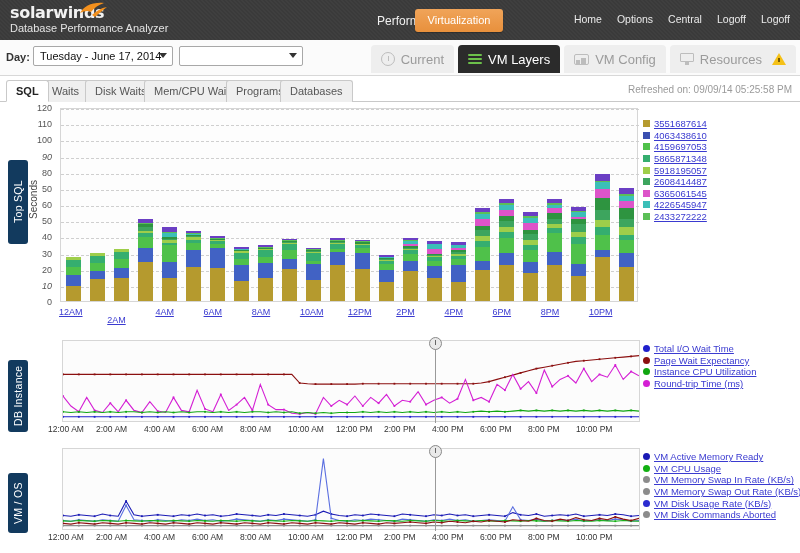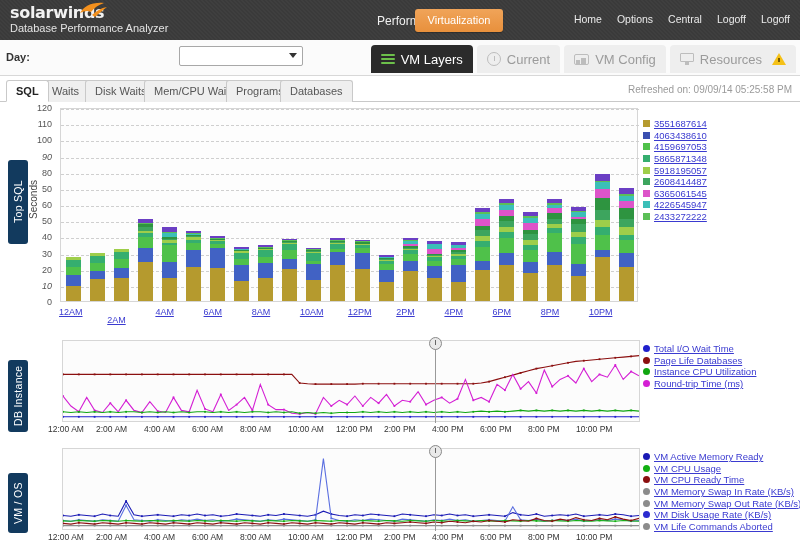--- a/index.html
+++ b/index.html
@@ -184,40 +184,44 @@
       <a>Options</a>
       <a>Central</a>
       <a>Logoff</a>
       <a>Logoff</a>
     </div>
   </div>
 
   <div class="daybar">
     <div class="day-label">Day:</div>
 
+    <div class="sel sel1">
+      <span>Tuesday - June 17, 2014</span>
+      <span class="arrow"></span>
+    </div>
 
     <div class="sel sel2">
       <span></span>
       <span class="arrow"></span>
     </div>
 
     <div class="vmtabs">
+      <div class="vmtab">
+        <span class="ico ico-clock">
+            <span class="h"></span>
+          </span>
+        <span>Current</span>
+      </div>
       <div class="vmtab active">
         <span class="ico ico-layers">
             <i></i>
             <i></i>
             <i></i>
           </span>
         <span>VM Layers</span>
-      </div>
-      <div class="vmtab">
-        <span class="ico ico-clock">
-            <span class="h"></span>
-          </span>
-        <span>Current</span>
       </div>
       <div class="vmtab">
         <span class="ico ico-config">
             <span class="m"></span>
             <span class="m2"></span>
           </span>
         <span>VM Config</span>
       </div>
       <div class="vmtab">
         <span class="ico ico-monitor">
@@ -782,21 +786,21 @@
         <div class="xtick2" style="left: 514px; top: 84px;">10:00 PM</div>
       </div>
   </div>
   <div class="legend" id="legend-db" style="left:643px; top:343px; width:155px;">
       <div class="row">
         <span class="dot" style="background: rgb(32, 32, 204);"></span>
         <a>Total I/O Wait Time</a>
       </div>
       <div class="row">
         <span class="dot" style="background: rgb(139, 15, 15);"></span>
-        <a>Page Life Databases</a>
+        <a>Page Wait Expectancy</a>
       </div>
       <div class="row">
         <span class="dot" style="background: rgb(17, 166, 17);"></span>
         <a>Instance CPU Utilization</a>
       </div>
       <div class="row">
         <span class="dot" style="background: rgb(212, 31, 212);"></span>
         <a>Round-trip Time (ms)</a>
       </div>
     </div>
@@ -1016,34 +1020,30 @@
   <div class="legend" id="legend-vm" style="left:643px; top:451px; width:155px;">
       <div class="row">
         <span class="dot" style="background: rgb(26, 26, 181);"></span>
         <a>VM Active Memory Ready</a>
       </div>
       <div class="row">
         <span class="dot" style="background: rgb(18, 176, 18);"></span>
         <a>VM CPU Usage</a>
       </div>
       <div class="row">
-        <span class="dot" style="background: rgb(139, 15, 15);"></span>
-        <a>VM CPU Ready Time</a>
-      </div>
-      <div class="row">
         <span class="dot" style="background: rgb(140, 140, 140);"></span>
         <a>VM Memory Swap In Rate (KB/s)</a>
       </div>
       <div class="row">
         <span class="dot" style="background: rgb(140, 140, 140);"></span>
         <a>VM Memory Swap Out Rate (KB/s)</a>
       </div>
       <div class="row">
         <span class="dot" style="background: rgb(43, 43, 208);"></span>
         <a>VM Disk Usage Rate (KB/s)</a>
       </div>
       <div class="row">
         <span class="dot" style="background: rgb(140, 140, 140);"></span>
-        <a>VM Life Commands Aborted</a>
+        <a>VM Disk Commands Aborted</a>
       </div>
     </div>
 
 </div>
 
 </body></html>

